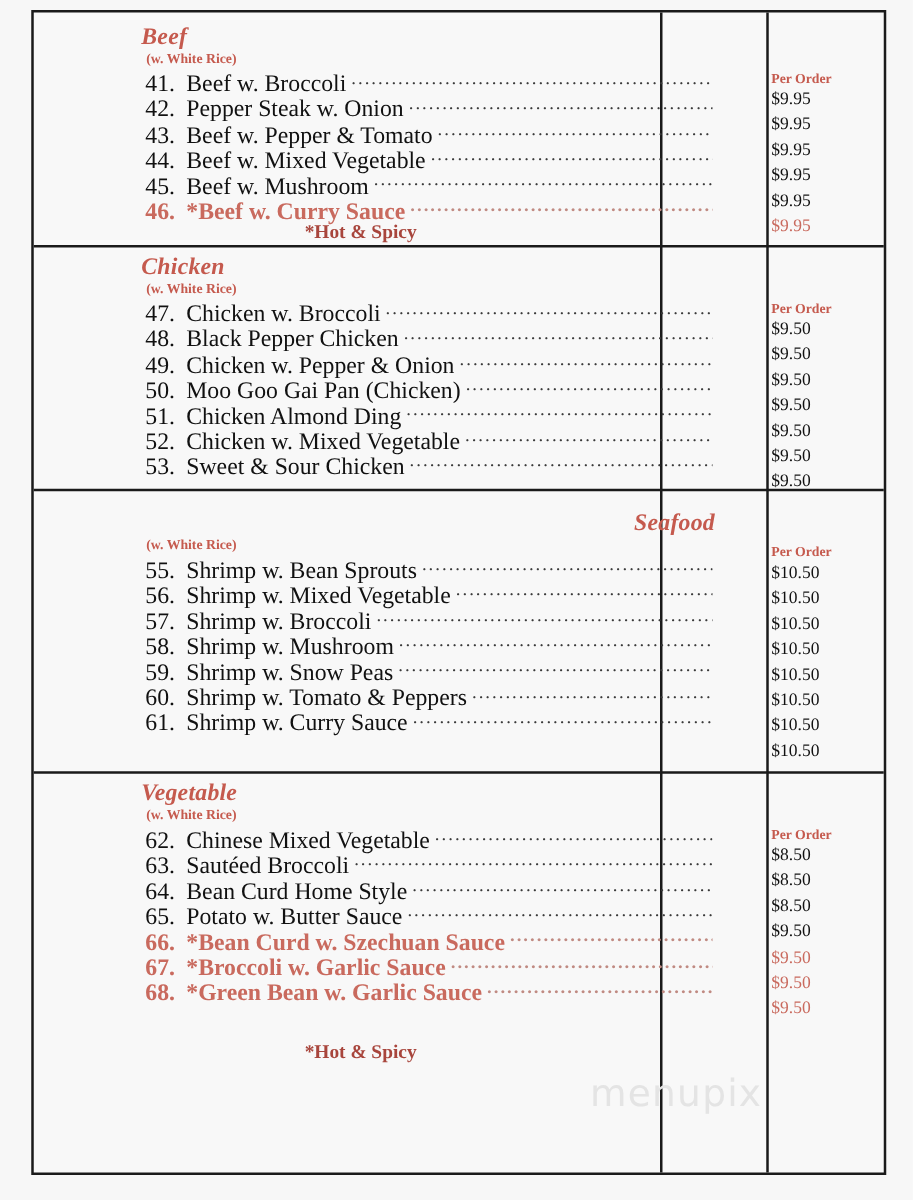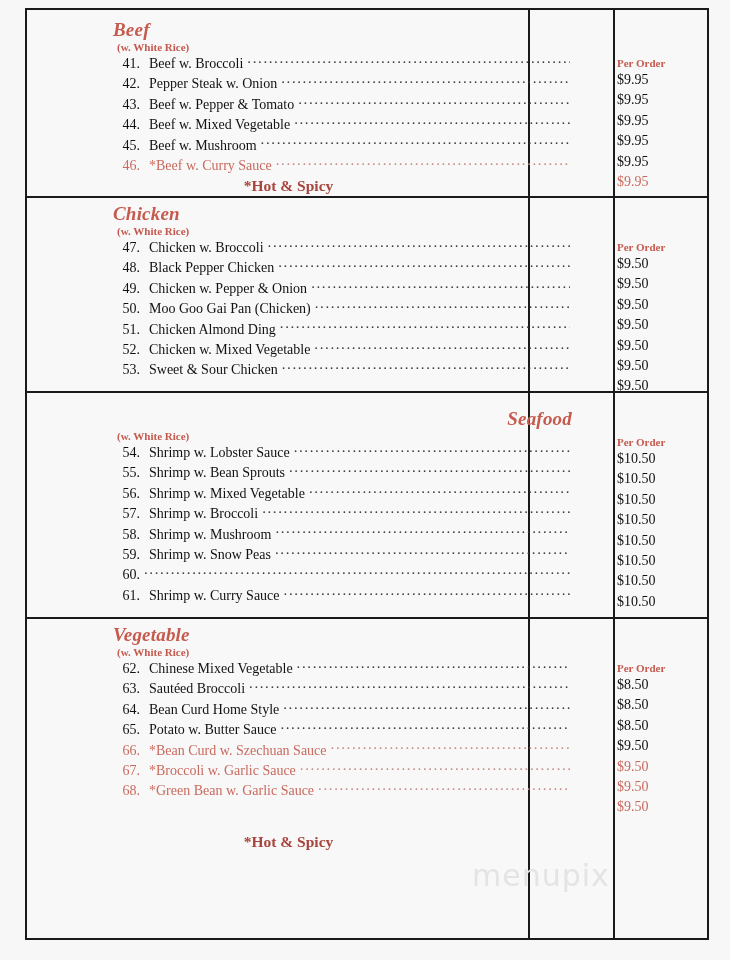--- a/index.html
+++ b/index.html
@@ -104,27 +104,28 @@
   
   .item-list {
     list-style: none;
     margin: 0;
     padding: 0;
   }
   .item-row {
     display: flex;
     align-items: baseline;
     height: 20.4px;
-    font-size: 14px;
+    font-size: 19px;
     color: #111111;
     white-space: nowrap;
     padding-left: 33px;
   }
   .item-row.spicy {
     color: #c96a5e;
+    font-weight: bold;
   }
   .item-num {
     width: 36px;
     text-align: right;
     flex: 0 0 36px;
     padding-right: 0;
   }
   .item-name {
     padding-left: 9px;
     flex: 0 0 auto;
@@ -314,25 +315,20 @@
               <li class="price-row">$9.50</li>
             </ul>
           </div>
         </div>
         <div class="section" style="top: 381px; height: 226px;">
           <div class="section-body">
             <div class="section-heading" style="padding-top: 17px; text-align: right;">Seafood</div>
             <div class="section-sub">(w. White Rice)</div>
             <ul class="item-list">
               <li class="item-row">
-                <span class="item-num">54.</span>
-                <span class="item-name">Shrimp w. Lobster Sauce</span>
-                <span class="item-leader"></span>
-              </li>
-              <li class="item-row">
                 <span class="item-num">55.</span>
                 <span class="item-name">Shrimp w. Bean Sprouts</span>
                 <span class="item-leader"></span>
               </li>
               <li class="item-row">
                 <span class="item-num">56.</span>
                 <span class="item-name">Shrimp w. Mixed Vegetable</span>
                 <span class="item-leader"></span>
               </li>
               <li class="item-row">
@@ -345,20 +341,21 @@
                 <span class="item-name">Shrimp w. Mushroom</span>
                 <span class="item-leader"></span>
               </li>
               <li class="item-row">
                 <span class="item-num">59.</span>
                 <span class="item-name">Shrimp w. Snow Peas</span>
                 <span class="item-leader"></span>
               </li>
               <li class="item-row">
                 <span class="item-num">60.</span>
+                <span class="item-name">Shrimp w. Tomato &amp; Peppers</span>
                 <span class="item-leader"></span>
               </li>
               <li class="item-row">
                 <span class="item-num">61.</span>
                 <span class="item-name">Shrimp w. Curry Sauce</span>
                 <span class="item-leader"></span>
               </li>
             </ul>
           </div>
           <div class="section-prices">

